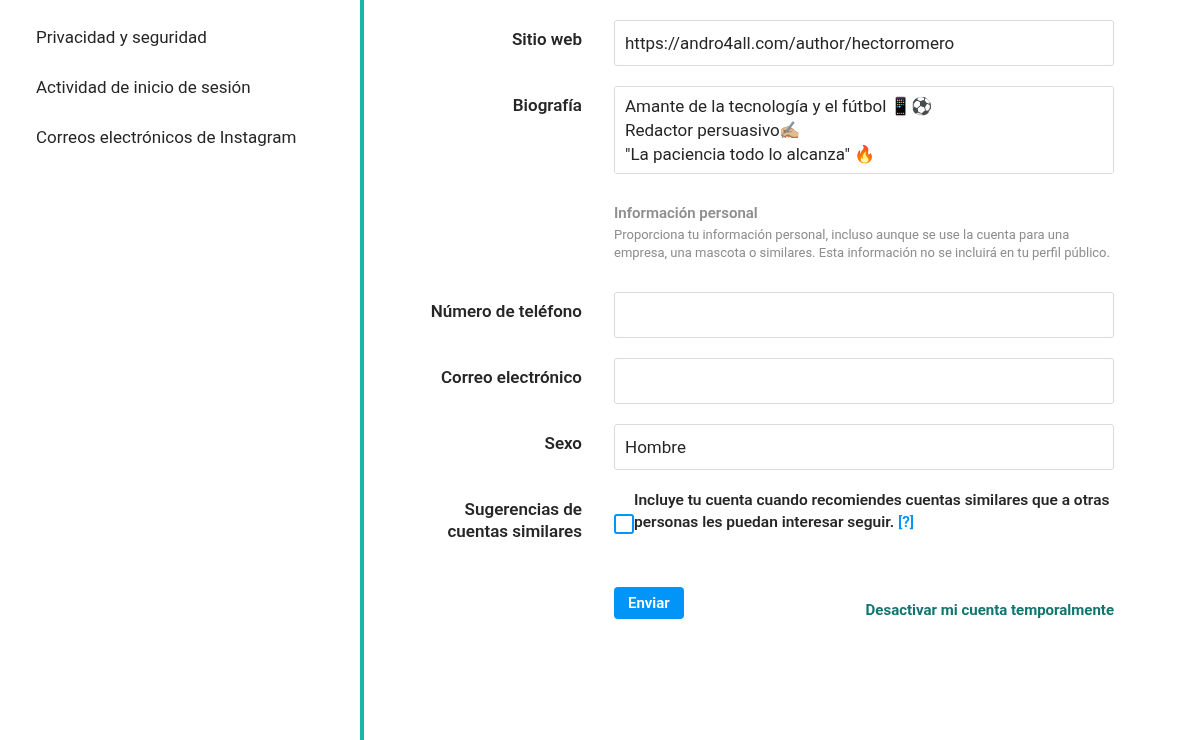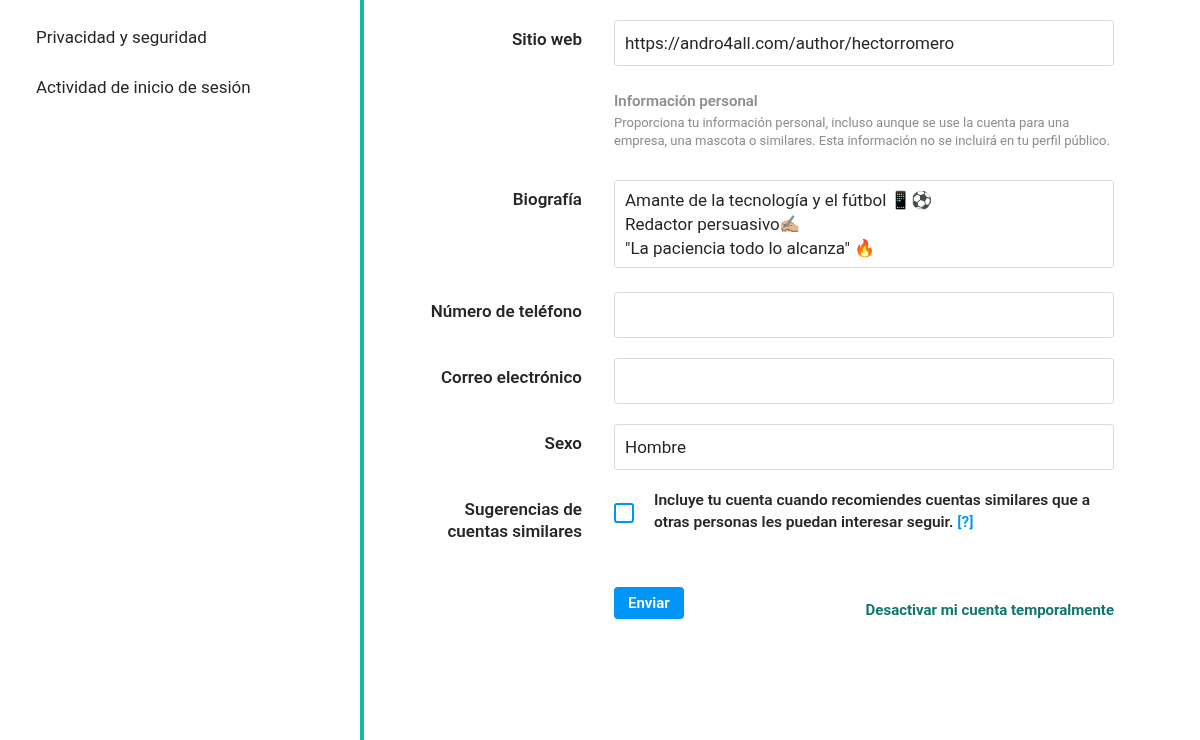--- a/index.html
+++ b/index.html
@@ -96,22 +96,22 @@
       font-weight: 600;
       margin-bottom: 4px;
     }
     .info-desc {
       font-size: 13px;
       color: #8e8e8e;
       line-height: 1.4;
     }
     .checkbox-row {
       display: flex;
-      align-items: center;
-      gap: 20px;
+      align-items: flex-end;
+      gap: 0;
     }
     .checkbox {
       width: 20px;
       height: 20px;
       border: 2px solid #0095f6;
       border-radius: 3px;
       flex-shrink: 0;
       margin-top: 2px;
       cursor: pointer;
       background: #fff;
@@ -161,48 +161,49 @@
     }
   </style>
 </head>
 <body>
 
 <div class="container">
 
   <nav class="sidebar">
     <div class="sidebar-item">Privacidad y seguridad</div>
     <div class="sidebar-item">Actividad de inicio de sesión</div>
+    <div class="sidebar-item">Correos electrónicos de Instagram</div>
   </nav>
 
   <main class="main">
 
     <div class="form-row first">
       <label class="form-label">Sitio web</label>
       <div class="form-control">
         <input type="text" class="text-input" value="https://andro4all.com/author/hectorromero" style="">
-      </div>
-    </div>
-
-    <div class="form-row">
-      <div class="form-label"></div>
-      <div class="form-control">
-        <div class="info-section">
-          <div class="info-title">Información personal</div>
-          <div class="info-desc">Proporciona tu información personal, incluso aunque se use la cuenta para una empresa, una mascota o similares. Esta información no se incluirá en tu perfil público.</div>
-        </div>
       </div>
     </div>
 
     <div class="form-row">
       <label class="form-label">Biografía</label>
       <div class="form-control">
         <div class="textarea-wrap">
           <textarea class="textarea" style="">Amante de la tecnología y el fútbol 📱⚽
 Redactor persuasivo✍🏼
 "La paciencia todo lo alcanza" 🔥</textarea>
+        </div>
+      </div>
+    </div>
+
+    <div class="form-row">
+      <div class="form-label"></div>
+      <div class="form-control">
+        <div class="info-section">
+          <div class="info-title">Información personal</div>
+          <div class="info-desc">Proporciona tu información personal, incluso aunque se use la cuenta para una empresa, una mascota o similares. Esta información no se incluirá en tu perfil público.</div>
         </div>
       </div>
     </div>
 
     <div class="form-row">
       <label class="form-label">Número de teléfono</label>
       <div class="form-control">
         <input type="text" class="text-input" value="" style="">
       </div>
     </div>

